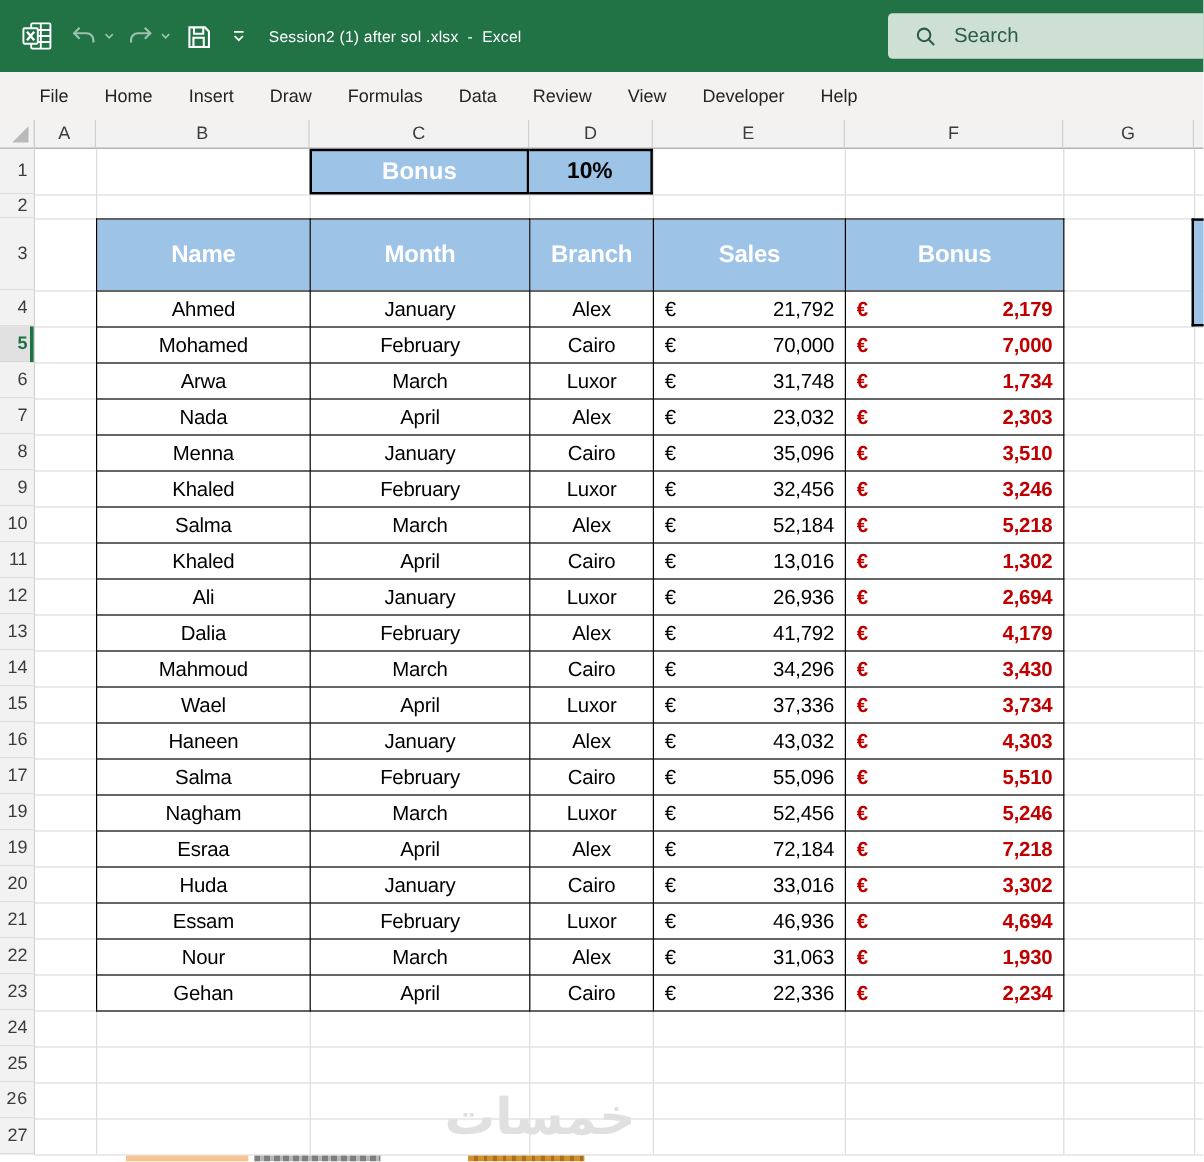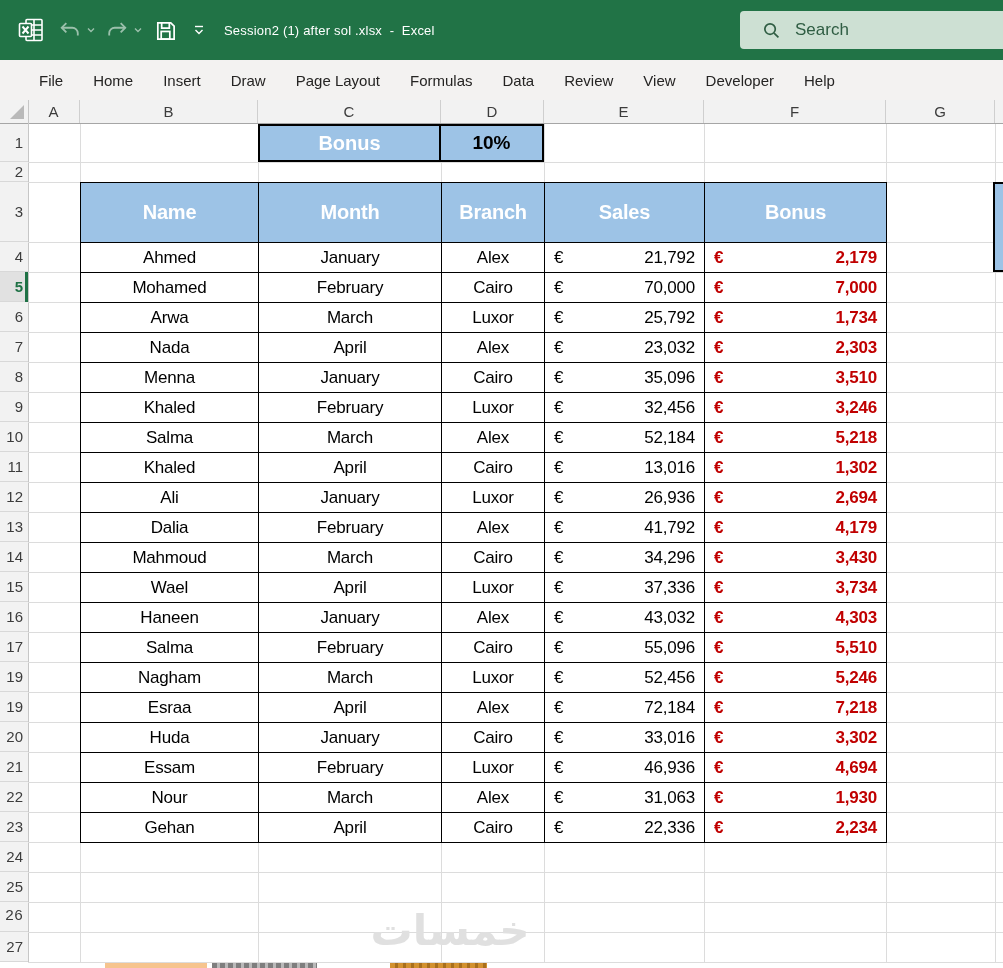--- a/index.html
+++ b/index.html
@@ -12,21 +12,21 @@
   .tb-icon svg{display:block;}
   .dim{opacity:.55;}
   .tb-title{position:absolute;left:224px;top:0;height:60px;display:flex;align-items:center;
             color:#fff;font-size:13px;letter-spacing:.2px;white-space:pre;}
   .searchbox{position:absolute;left:740px;top:11px;width:300px;height:38px;border-radius:4px;
              background:var(--search-bg,#CDE0D3);display:flex;align-items:center;gap:14px;padding-left:22px;box-sizing:border-box;}
   .searchbox span{color:var(--search-text,#2F5D43);font-size:17px;}
 
   
   .ribbon{position:absolute;left:0;top:60px;width:1003px;height:40px;background:#F3F2F1;
-          display:flex;align-items:center;padding-left:24px;box-sizing:border-box;}
+          display:flex;align-items:center;padding-left:18px;box-sizing:border-box;}
   .ribbon .tab{padding:0 15px;font-size:15px;color:#252423;height:40px;display:flex;align-items:center;cursor:default;}
 
   
   .sheetbg{position:absolute;left:0;top:100px;width:1003px;height:868px;background:#fff;}
   .corner{position:absolute;left:0;top:100px;width:28px;height:24px;background:#F2F2F2;border-bottom:1px solid #A6A6A6;box-sizing:border-box;}
   .corner .tri{position:absolute;right:4px;bottom:4px;width:14px;height:14px;background:#B9B9B9;
                clip-path:polygon(100% 0,100% 100%,0 100%);}
   .colheaders{position:absolute;left:28px;top:100px;width:975px;height:24px;display:flex;
               background:#F2F2F2;border-bottom:1px solid #A6A6A6;box-sizing:border-box;}
   .colheaders .ch{height:23px;display:flex;align-items:center;justify-content:center;
@@ -124,21 +124,20 @@
       </svg>
       <span>Search</span>
     </div>
   </div>
 
   <nav class="ribbon" id="ribbon-tabs">
       <span class="tab">File</span>
       <span class="tab">Home</span>
       <span class="tab">Insert</span>
       <span class="tab">Draw</span>
-      <span class="tab">Page Layout</span>
       <span class="tab">Formulas</span>
       <span class="tab">Data</span>
       <span class="tab">Review</span>
       <span class="tab">View</span>
       <span class="tab">Developer</span>
       <span class="tab">Help</span>
     </nav>
 
   <div class="sheetbg"></div>
   <div class="corner">
@@ -278,21 +277,21 @@
               </div>
             </td>
           </tr>
           <tr>
             <td>Arwa</td>
             <td>March</td>
             <td>Luxor</td>
             <td class="money">
               <div class="inner">
                 <span>€</span>
-                <span>25,792</span>
+                <span>31,748</span>
               </div>
             </td>
             <td class="money bonus">
               <div class="inner">
                 <span>€</span>
                 <span>1,734</span>
               </div>
             </td>
           </tr>
           <tr>

